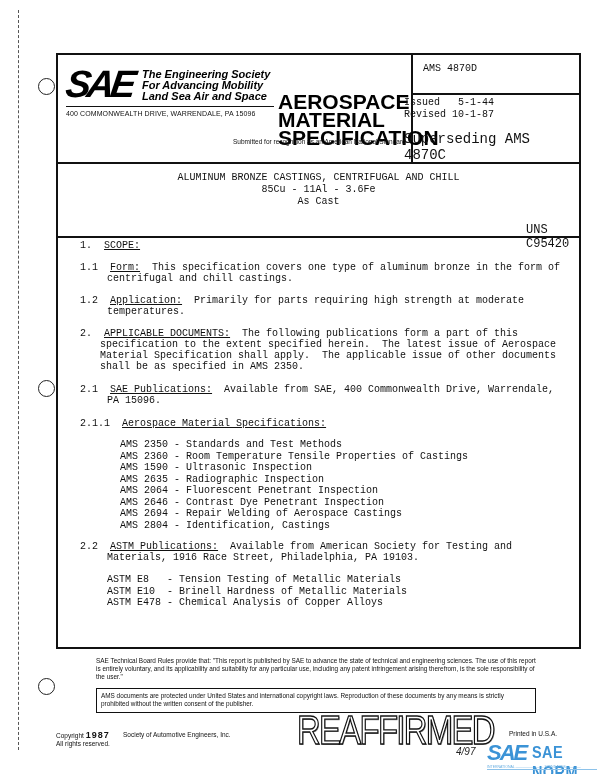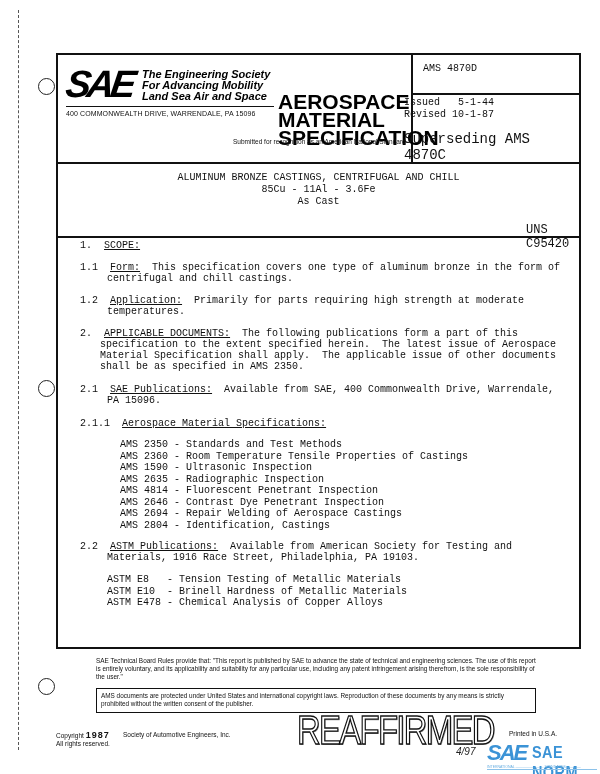--- a/index.html
+++ b/index.html
@@ -114,21 +114,21 @@
     <div class="para" style="left:22px;top:146px"><span>2.1</span>  <span class="u">SAE Publications:</span><span>  Available from SAE, 400 Commonwealth Drive, Warrendale,</span></div>
     <div class="para" style="left:49px;top:157px">PA 15096.</div>
 
     <div class="para" style="left:22px;top:180px"><span>2.1.1</span>  <span class="u">Aerospace Material Specifications:</span></div>
 
     <div>
       <div class="para" style="left:62px;top:201px">AMS 2350 - Standards and Test Methods</div>
       <div class="para" style="left:62px;top:212.5px">AMS 2360 - Room Temperature Tensile Properties of Castings</div>
       <div class="para" style="left:62px;top:224px">AMS 1590 - Ultrasonic Inspection</div>
       <div class="para" style="left:62px;top:235.5px">AMS 2635 - Radiographic Inspection</div>
-      <div class="para" style="left:62px;top:247px">AMS 4814 - Fluorescent Penetrant Inspection</div>
+      <div class="para" style="left:62px;top:247px">AMS 2064 - Fluorescent Penetrant Inspection</div>
       <div class="para" style="left:62px;top:258.5px">AMS 2646 - Contrast Dye Penetrant Inspection</div>
       <div class="para" style="left:62px;top:270px">AMS 2694 - Repair Welding of Aerospace Castings</div>
       <div class="para" style="left:62px;top:281.5px">AMS 2804 - Identification, Castings</div>
     </div>
 
     <div class="para" style="left:22px;top:303px"><span>2.2</span>  <span class="u">ASTM Publications:</span><span>  Available from American Society for Testing and</span></div>
     <div class="para" style="left:49px;top:314px">Materials, 1916 Race Street, Philadelphia, PA 19103.</div>
 
     <div>
       <div class="para" style="left:49px;top:336px">ASTM E8   - Tension Testing of Metallic Materials</div>

